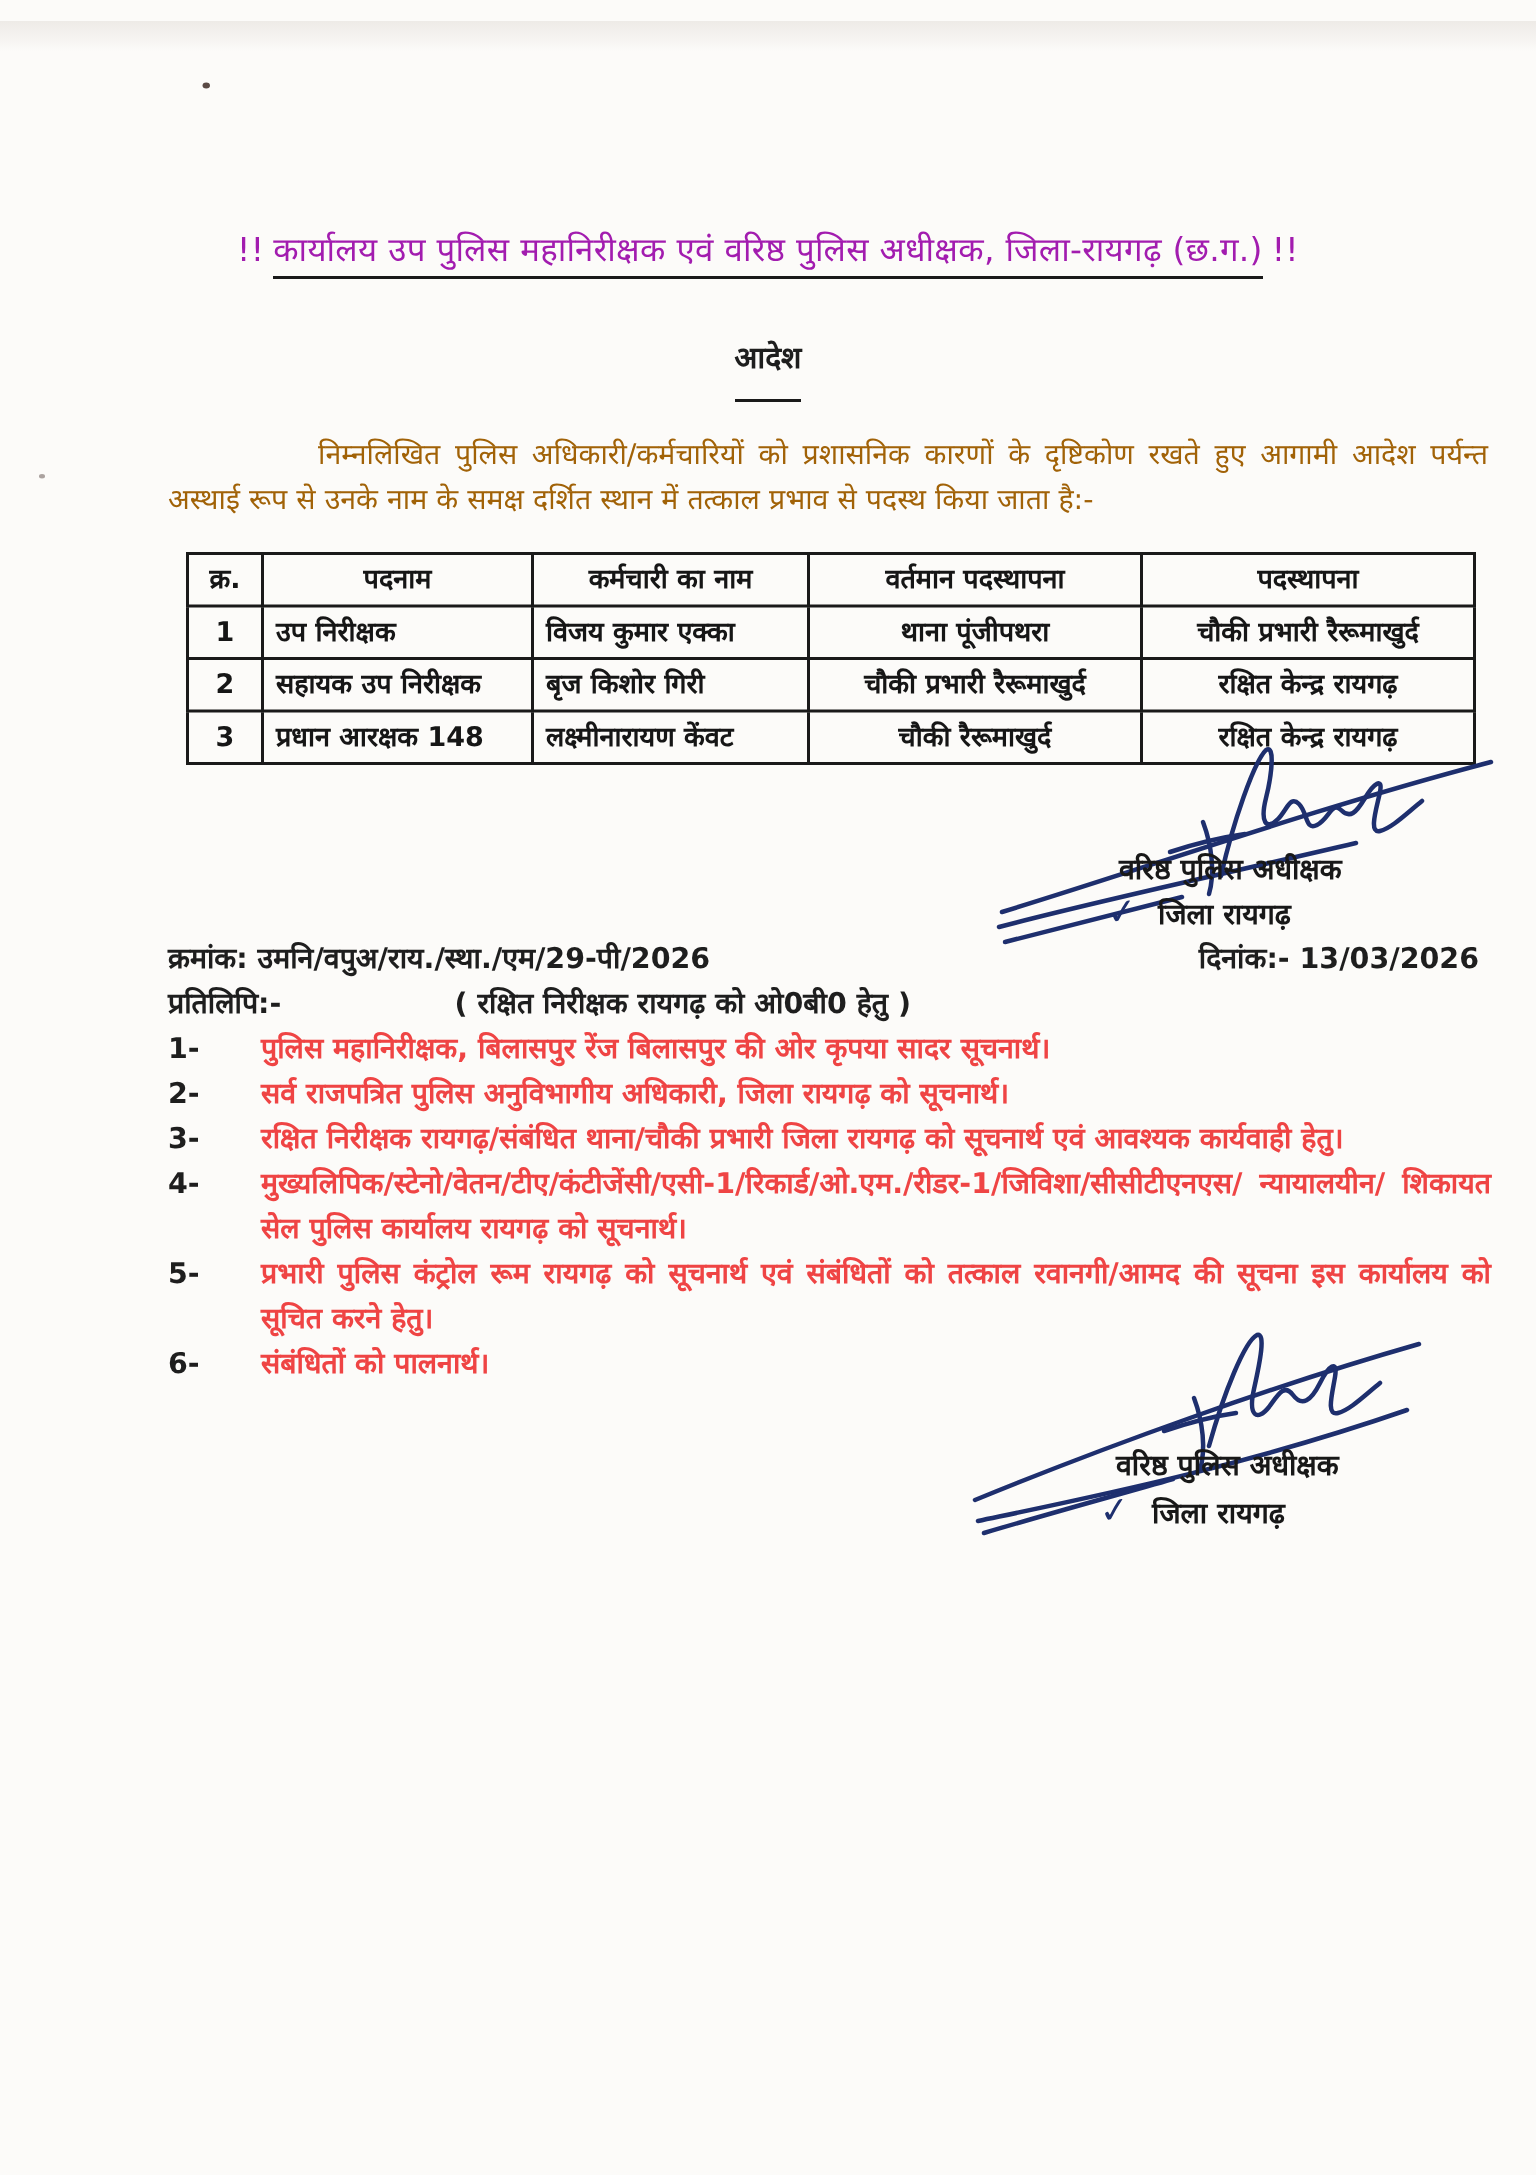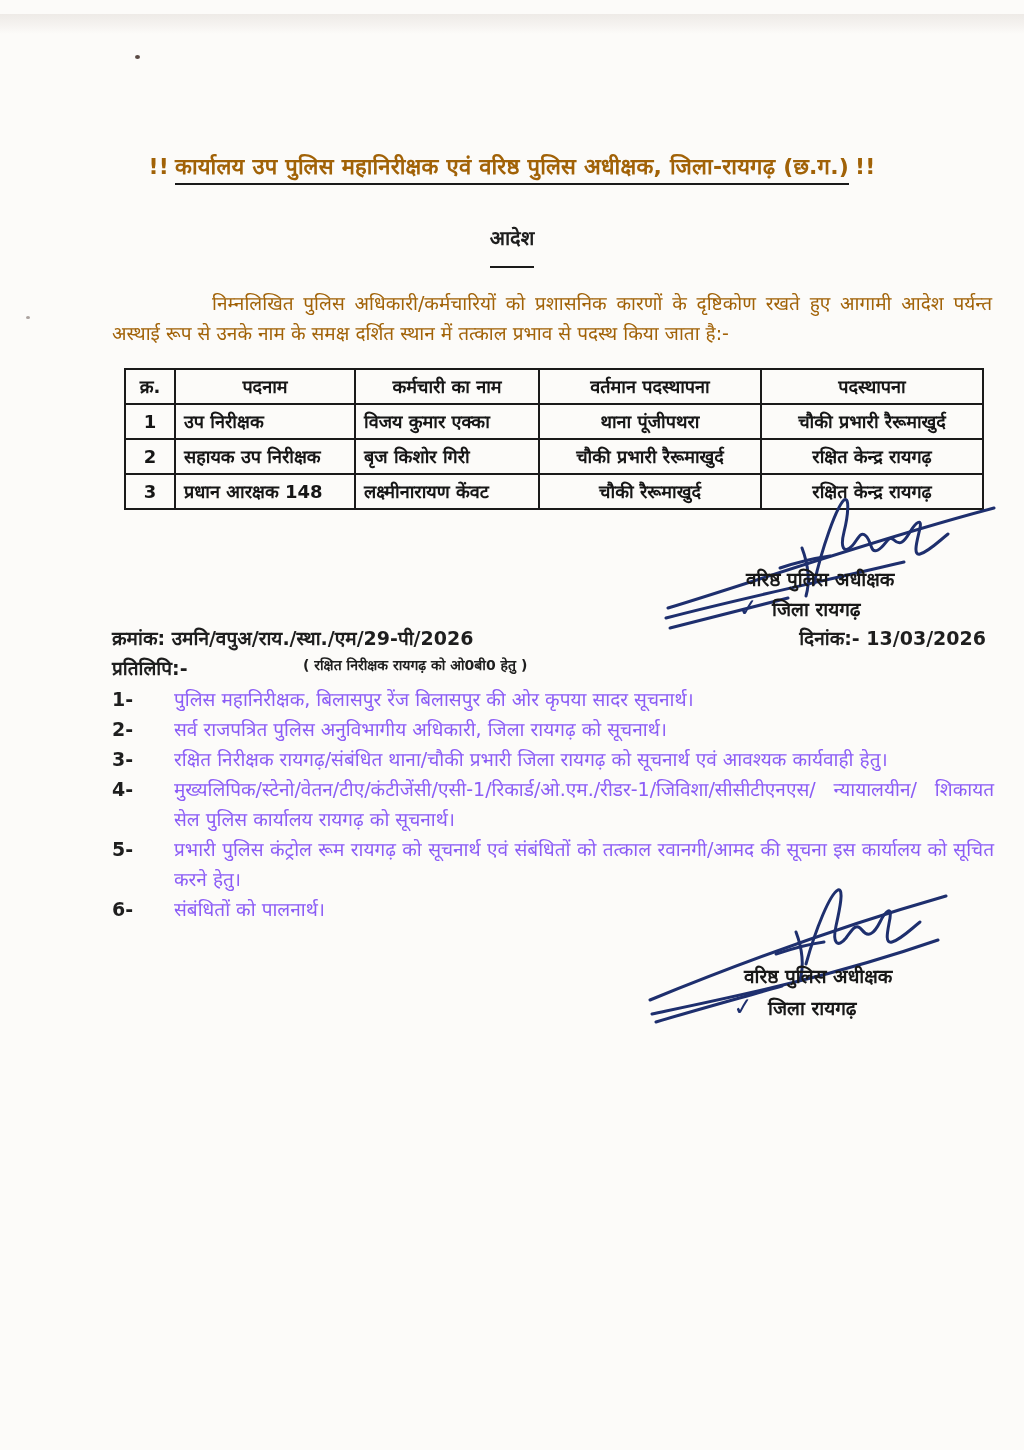--- a/index.html
+++ b/index.html
@@ -15,21 +15,21 @@
 
   .scan-edge-top {
     position: absolute; left: 0; top: 14px; width: 100%; height: 20px;
     background: linear-gradient(to bottom, #e9e5e1 0%, #f3f0ed 55%, rgba(252,251,249,0) 100%);
     opacity: .75;
   }
   .scan-speck { position: absolute; background: #5a4a45; border-radius: 50%; }
 
   .doc-title {
     position: absolute; left: 0; top: 150px; width: 100%;
-    text-align: center; font-size: 22px; font-weight: 700; color: #a16207;
+    text-align: center; font-size: 22px; font-weight: 400; color: #a21caf;
     letter-spacing: .2px; white-space: nowrap;
   }
   .doc-title .u {
     border-bottom: 2.5px solid #1a1a1a; padding-bottom: 4px; margin: 0 6px;
   }
 
   .order-heading {
     position: absolute; left: 0; top: 224px; width: 100%;
     text-align: center; font-size: 20px; font-weight: 700;
   }
@@ -66,30 +66,30 @@
     position: absolute; font-size: 19px; font-weight: 700; color: #181818; white-space: nowrap; text-align: right;
   }
   .checkmark {
     position: absolute; color: var(--ink, #1e2f6e); font-size: 24px; font-weight: 700;
     transform: rotate(-6deg);
   }
 
   .ref-line   { position: absolute; left: 112px; top: 625px; font-size: 19px; font-weight: 600; white-space: nowrap; }
   .date-line  { position: absolute; right: 38px; top: 625px; font-size: 19px; font-weight: 700; white-space: nowrap; }
   .copies-label { position: absolute; left: 112px; top: 655px; font-size: 19px; font-weight: 700; white-space: nowrap; }
-  .copies-note  { position: absolute; left: 303px; top: 655px; font-size: 14px; font-weight: 700; white-space: nowrap; }
+  .copies-note  { position: absolute; left: 303px; top: 655px; font-size: 19px; font-weight: 700; white-space: nowrap; }
 
   .copies-list { position: absolute; left: 112px; top: 684px; width: 882px; }
   .copy-item { display: flex; align-items: flex-start; }
   .copy-item .num {
     width: 62px; flex: 0 0 62px; font-size: 19px; font-weight: 600; line-height: 30px;
   }
   .copy-item .txt {
-    flex: 1; font-size: 19px; font-weight: 400; line-height: 30px; text-align: justify;
-    color: #8b5cf6;
+    flex: 1; font-size: 19px; font-weight: 700; line-height: 30px; text-align: justify;
+    color: #ef4444;
   }
 </style>
 </head>
 <body>
 
 <div class="page">
 
   <div class="scan-edge-top"></div>
   <div class="scan-speck" style="left:135px; top:55px; width:5px; height:4px;"></div>
   <div class="scan-speck" style="left:26px; top:316px; width:4px; height:3px; opacity:.5;"></div>

